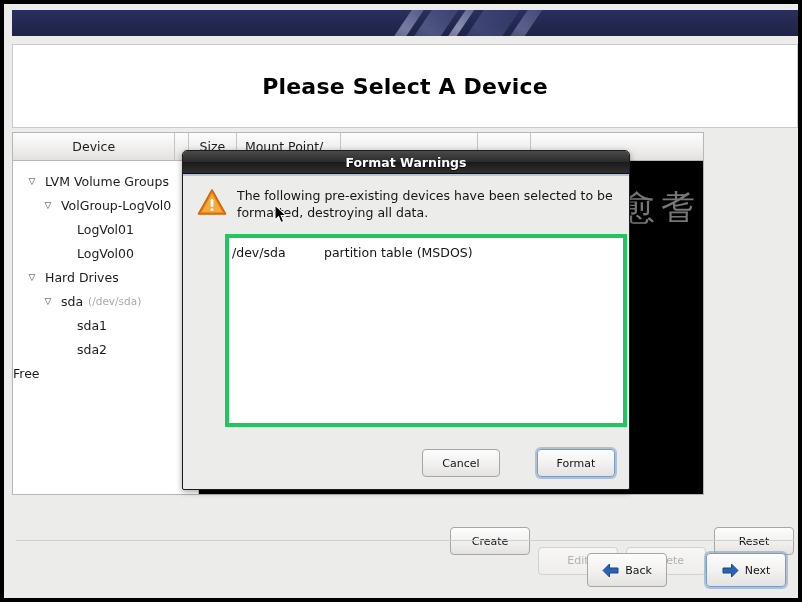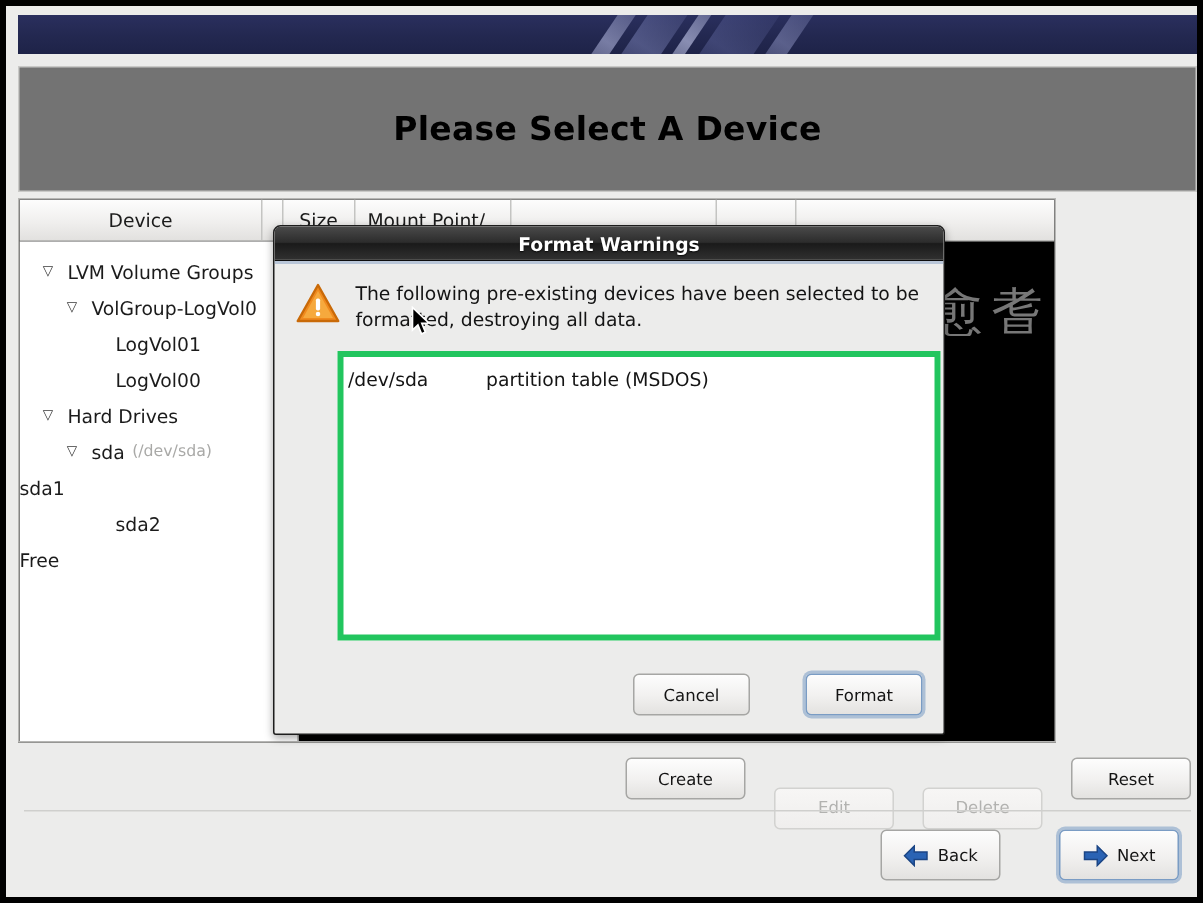--- a/index.html
+++ b/index.html
@@ -45,21 +45,21 @@
   #banner .s2 { left: 440px; width: 22px; background: linear-gradient(180deg, rgba(150,158,215,0.00), rgba(150,158,215,0.40), rgba(150,158,215,0.02)); }
   #banner .s3 { left: 474px; width: 7px;  background: linear-gradient(180deg, rgba(205,210,245,0.00), rgba(205,210,245,0.60), rgba(205,210,245,0.05)); }
   #banner .s4 { left: 492px; width: 30px; background: linear-gradient(180deg, rgba(120,128,190,0.00), rgba(120,128,190,0.35), rgba(120,128,190,0.02)); }
   #banner .s5 { left: 536px; width: 12px; background: linear-gradient(180deg, rgba(170,176,225,0.00), rgba(170,176,225,0.42), rgba(170,176,225,0.03)); }
 
   
   #title-panel {
     position: absolute;
     left: 8px; top: 40px;
     width: 786px; height: 84px;
-    background: #737373;
+    background: #ffffff;
     border: 1px solid #c9c9c7;
     box-sizing: border-box;
     display: flex;
     align-items: center;
     justify-content: center;
   }
   #page-title {
     font-size: 22px;
     font-weight: bold;
     color: #000000;
@@ -246,27 +246,27 @@
     border-color: #d2d2d0;
     background: linear-gradient(180deg, #f7f6f5 0%, #efeeed 100%);
     margin-top: 39px;
   }
   .btn .arrow { margin-right: 6px; display: inline-flex; }
 
   
   #action-buttons {
     position: absolute;
     left: 8px;
-    top: 499px;
+    top: 521px;
     width: 786px;
     height: 32px;
     display: flex;
     justify-content: flex-end;
     align-items: center;
-    gap: 19px;
+    gap: 8px;
     padding-right: 4px;
     box-sizing: border-box;
   }
   #action-buttons .btn { width: 80px; padding: 0; }
 
   #divider {
     position: absolute;
     left: 12px;
     top: 536px;
     width: 778px;
@@ -338,21 +338,21 @@
       </div>
       <div class="tree-row" style="padding-left:12px">
         <span class="tw">▽</span>
         <span style="margin-left:6px">Hard Drives</span>
       </div>
       <div class="tree-row" style="padding-left:28px">
         <span class="tw">▽</span>
         <span style="margin-left:6px">sda</span>
         <span class="tree-sub">(/dev/sda)</span>
       </div>
-      <div class="tree-row" style="">
+      <div class="tree-row" style="padding-left:64px">
         <span>sda1</span>
       </div>
       <div class="tree-row" style="padding-left:64px">
         <span>sda2</span>
       </div>
       <div class="tree-row" style="">
         <span>Free</span>
       </div>
     </div>
 

